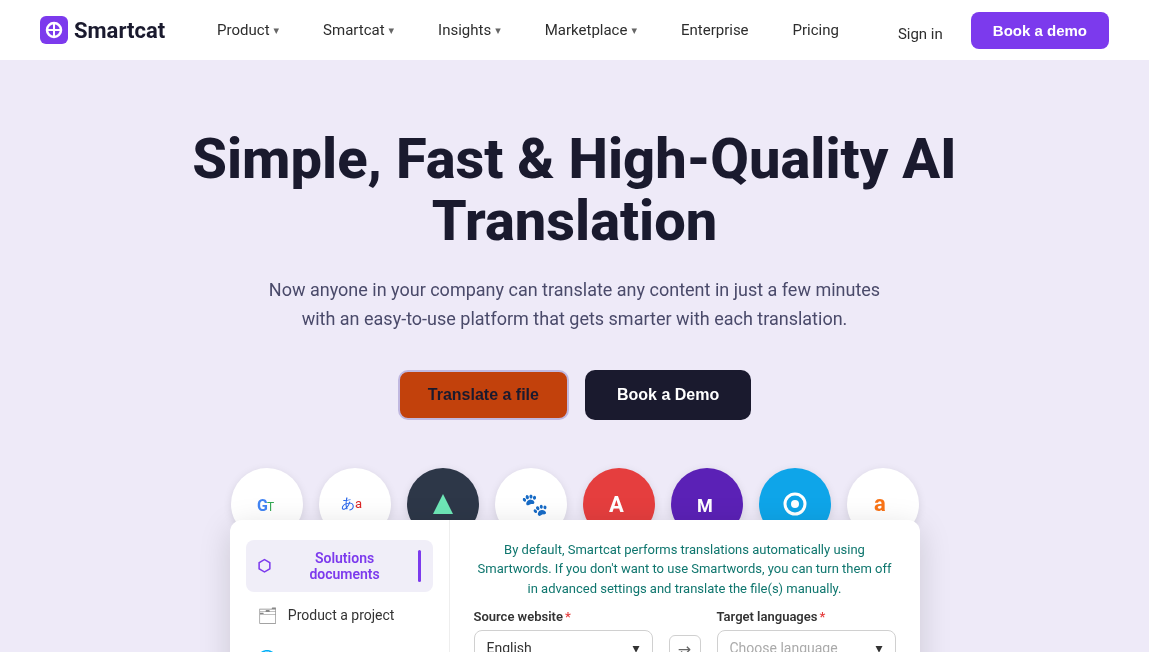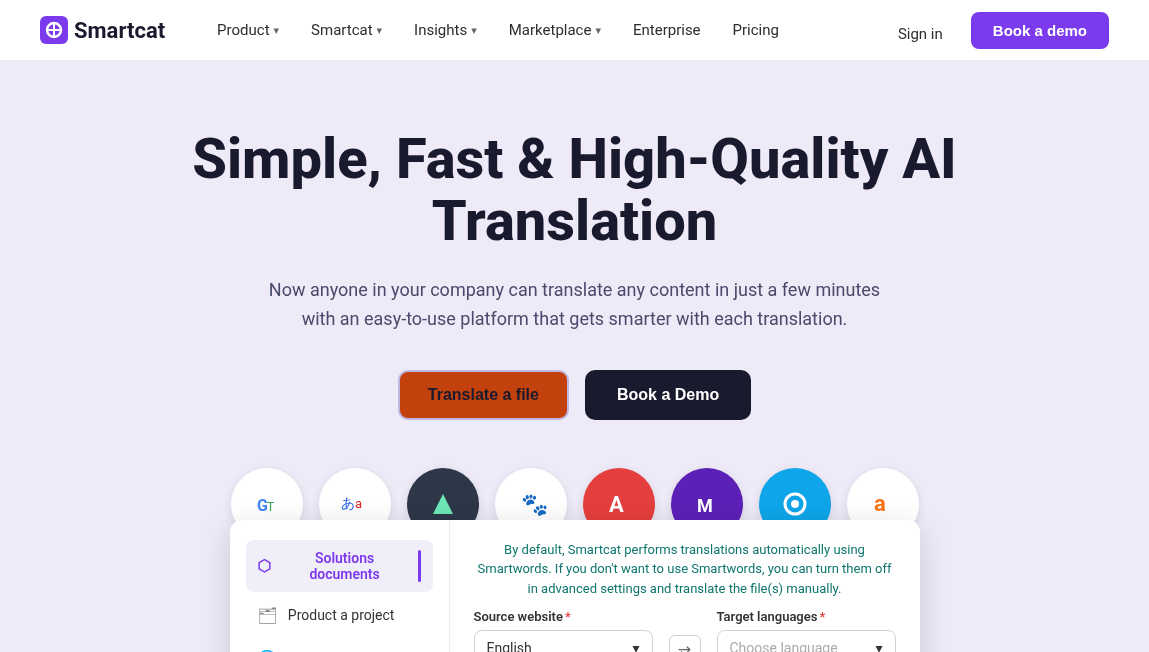--- a/index.html
+++ b/index.html
@@ -19,21 +19,21 @@
       font-weight: 700;
       color: #1a1a2e;
       margin-right: 40px;
       display: flex;
       align-items: center;
       gap: 6px;
     }
     .nav-links {
       display: flex;
       align-items: center;
-      gap: 8px;
+      gap: 20px;
       flex: 1;
     }
     .nav-item {
       display: flex;
       align-items: center;
       gap: 4px;
       padding: 6px 12px;
       font-size: 15px;
       color: #2d2d2d;
       cursor: pointer;

